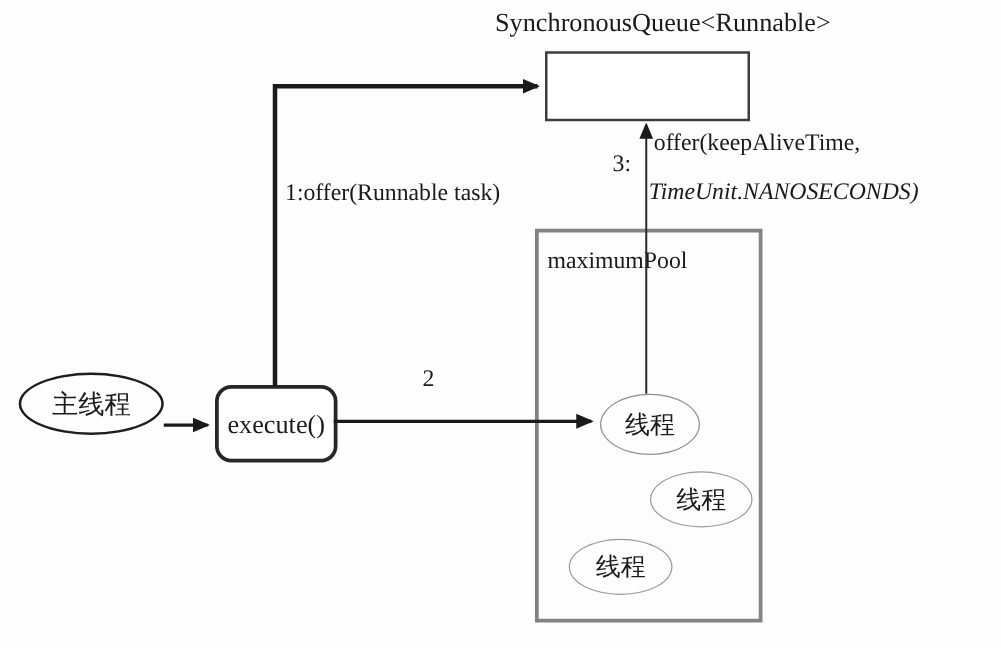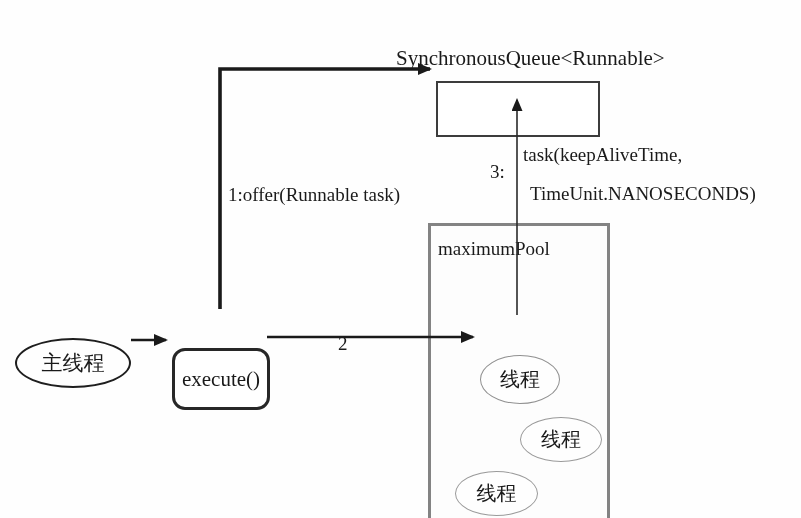--- a/index.html
+++ b/index.html
@@ -5,21 +5,21 @@
   html, body { margin: 0; padding: 0; background: #fff; }
   #canvas {
     position: relative;
     width: 801px;
     height: 518px;
     background: #fefefe;
     font-family: "Liberation Serif", "DejaVu Serif", serif;
     color: #1a1a1a;
     overflow: hidden;
   }
-  .abs { position: absolute; margin-top: 40px; }
+  .abs { position: absolute; }
 
   .title {
     left: 396px; top: 6px; width: 280px;
     font-size: 21px; letter-spacing: 0px;
     white-space: nowrap;
   }
 
   .queue-rect {
     left: 436px; top: 41px; width: 160px; height: 52px;
     border: 2.5px solid #3c3c3c; background: #fff;
@@ -76,21 +76,21 @@
     display: flex; align-items: center; justify-content: center;
     font-size: 21px;
     text-align: right;
   }
 
   .lbl { font-size: 19px; white-space: nowrap; }
   .lbl-offer { left: 228px; top: 144px; }
   .lbl-2     { left: 338px; top: 293px; }
   .lbl-3     { left: 490px; top: 121px; }
   .lbl-poll1 { left: 523px; top: 104px; }
-  .lbl-poll2 { left: 530px; top: 143px; }
+  .lbl-poll2 { left: 519px; top: 143px; font-style: italic; }
 
   svg.wires {
     position: absolute; left: 0; top: 0;
     width: 801px; height: 518px;
     pointer-events: none;
   }
 </style>
 </head>
 <body>
 
@@ -108,21 +108,21 @@
 
   <div class="abs execute-box">execute()</div>
 
   <div class="abs ellipse thread-1">线程</div>
   <div class="abs ellipse thread-2">线程</div>
   <div class="abs ellipse thread-3">线程</div>
 
   <div class="abs lbl lbl-offer">1:offer(Runnable task)</div>
   <div class="abs lbl lbl-2">2</div>
   <div class="abs lbl lbl-3">3:</div>
-  <div class="abs lbl lbl-poll1">task(keepAliveTime,</div>
+  <div class="abs lbl lbl-poll1">offer(keepAliveTime,</div>
   <div class="abs lbl lbl-poll2">TimeUnit.NANOSECONDS)</div>
 
   <svg class="wires" viewBox="0 0 801 518">
     <defs>
       <marker id="ah" markerUnits="userSpaceOnUse" markerWidth="14" markerHeight="12" viewBox="0 0 14 12" refX="12" refY="6" orient="auto">
         <path d="M0,0 L14,6 L0,12 z" fill="#1a1a1a"></path>
       </marker>
       <marker id="ah-thin" markerUnits="userSpaceOnUse" markerWidth="13" markerHeight="11" viewBox="0 0 13 11" refX="11" refY="5.5" orient="auto">
         <path d="M0,0 L13,5.5 L0,11 z" fill="#1a1a1a"></path>
       </marker>

